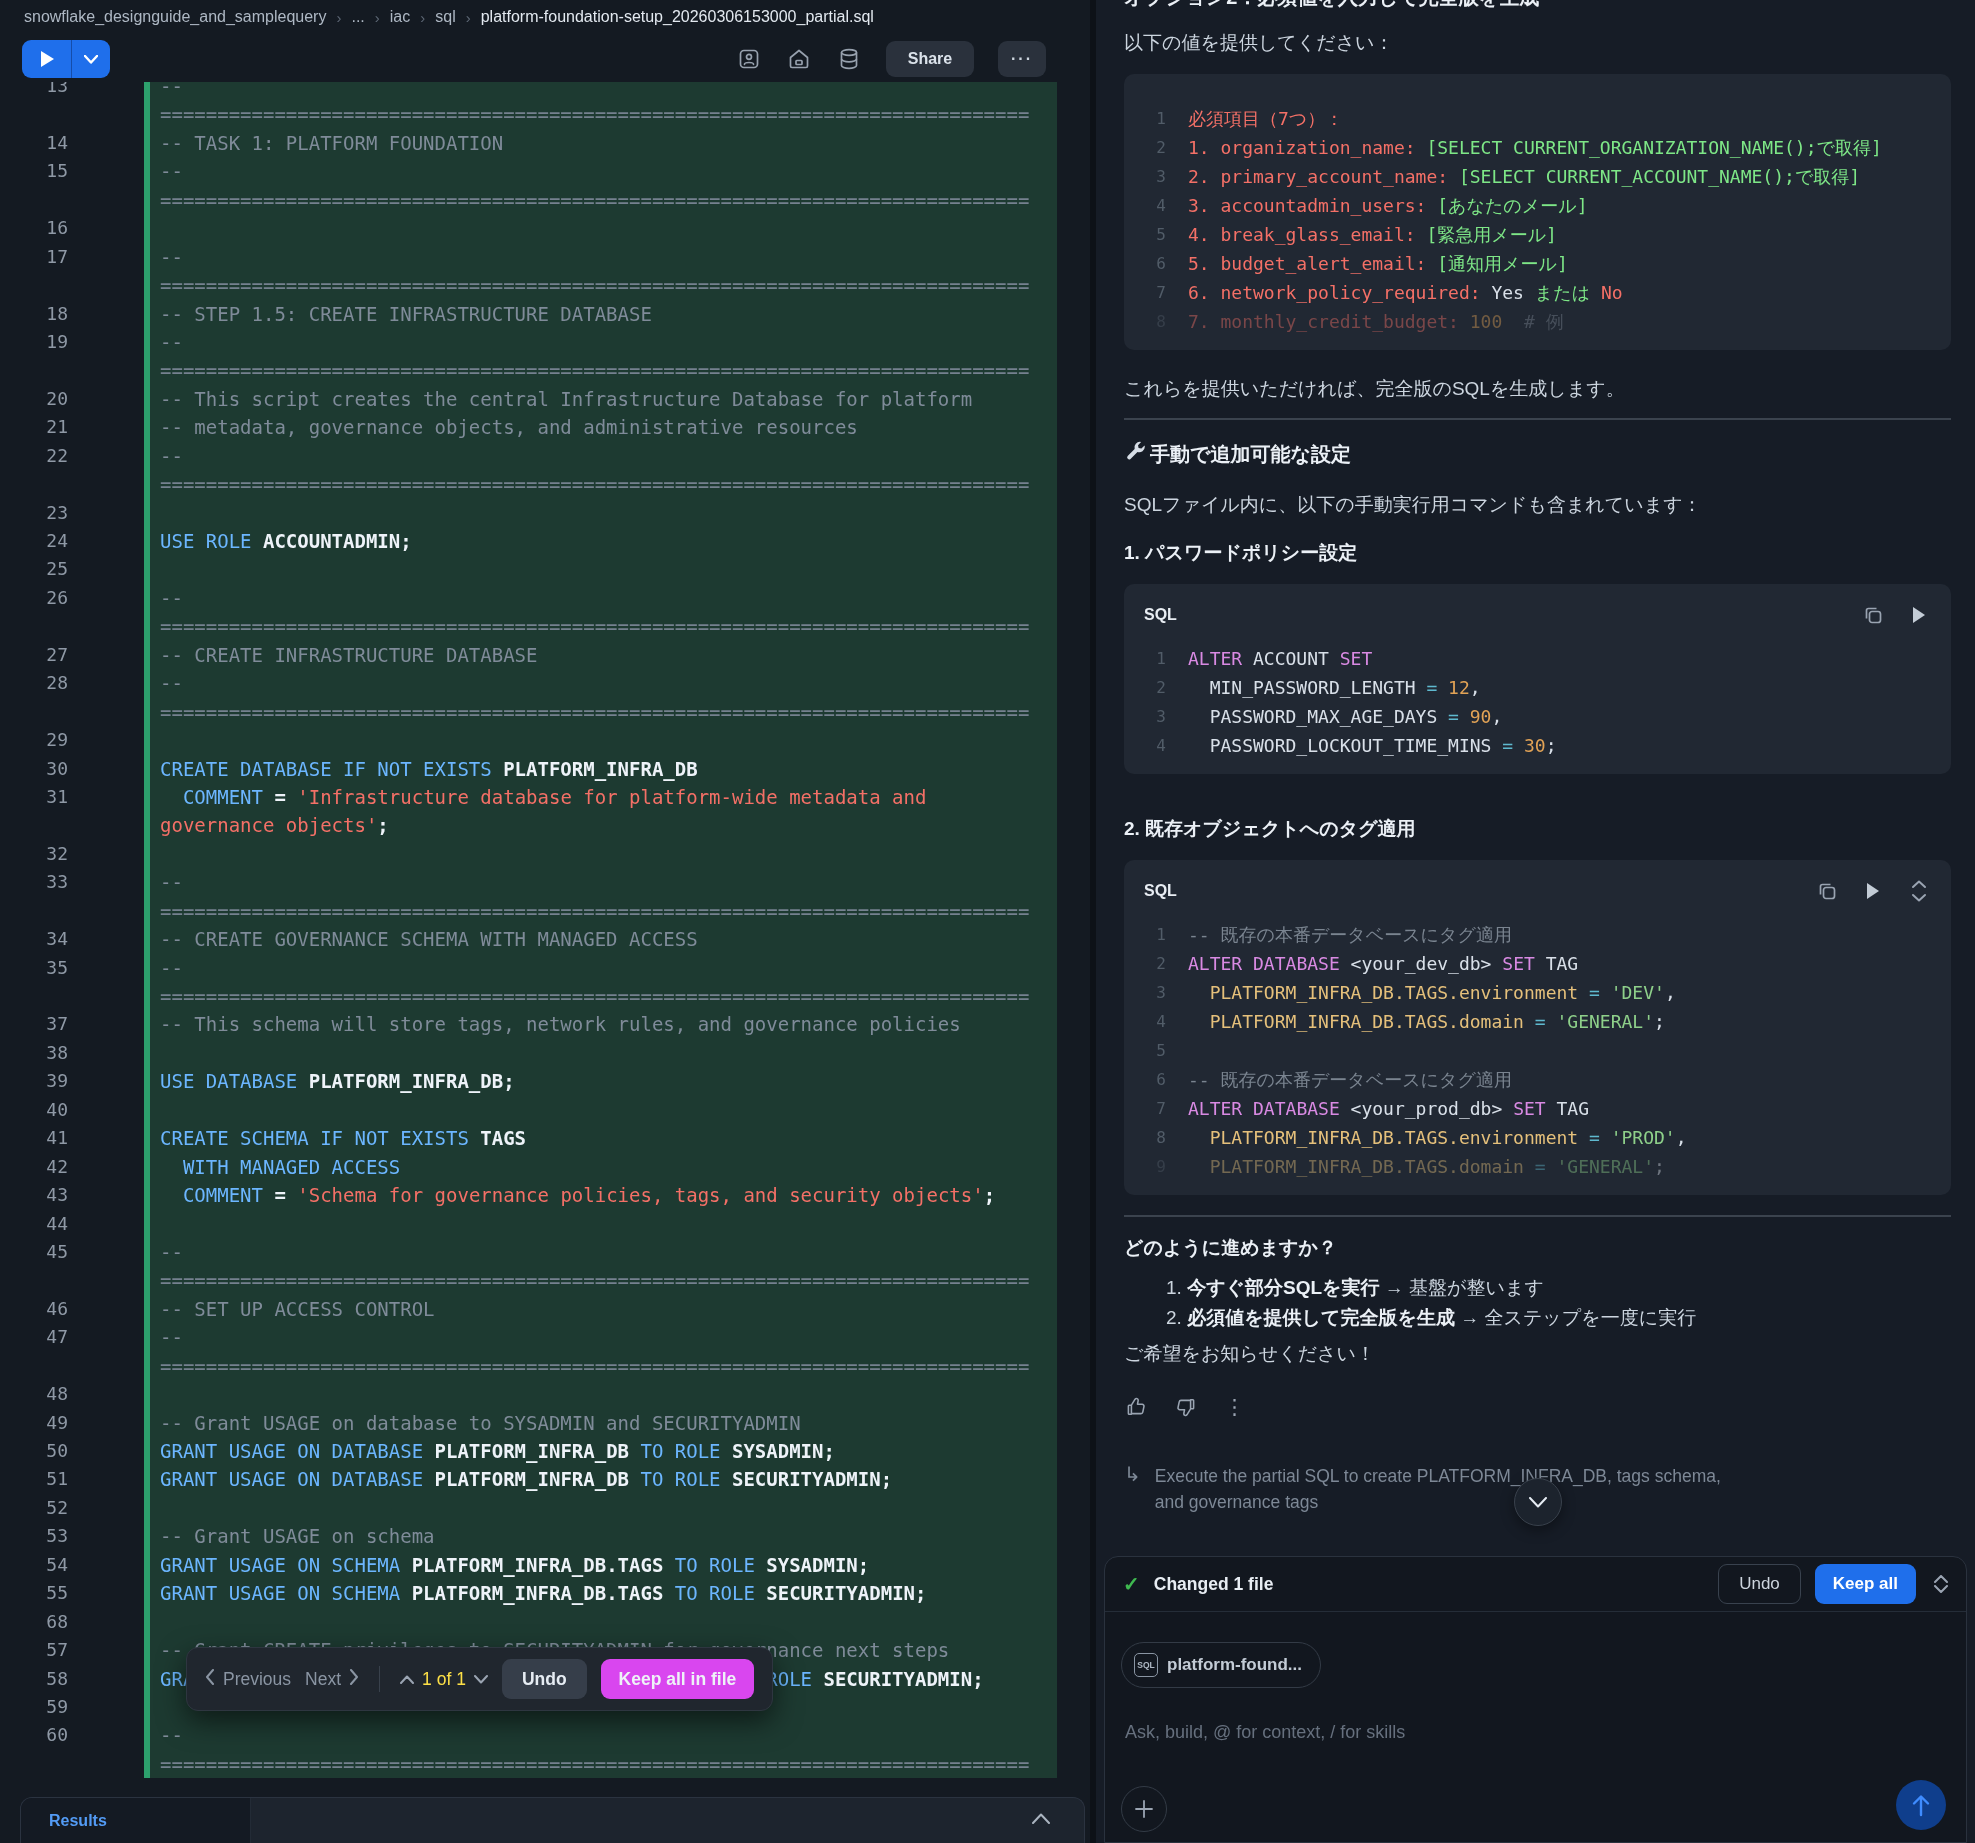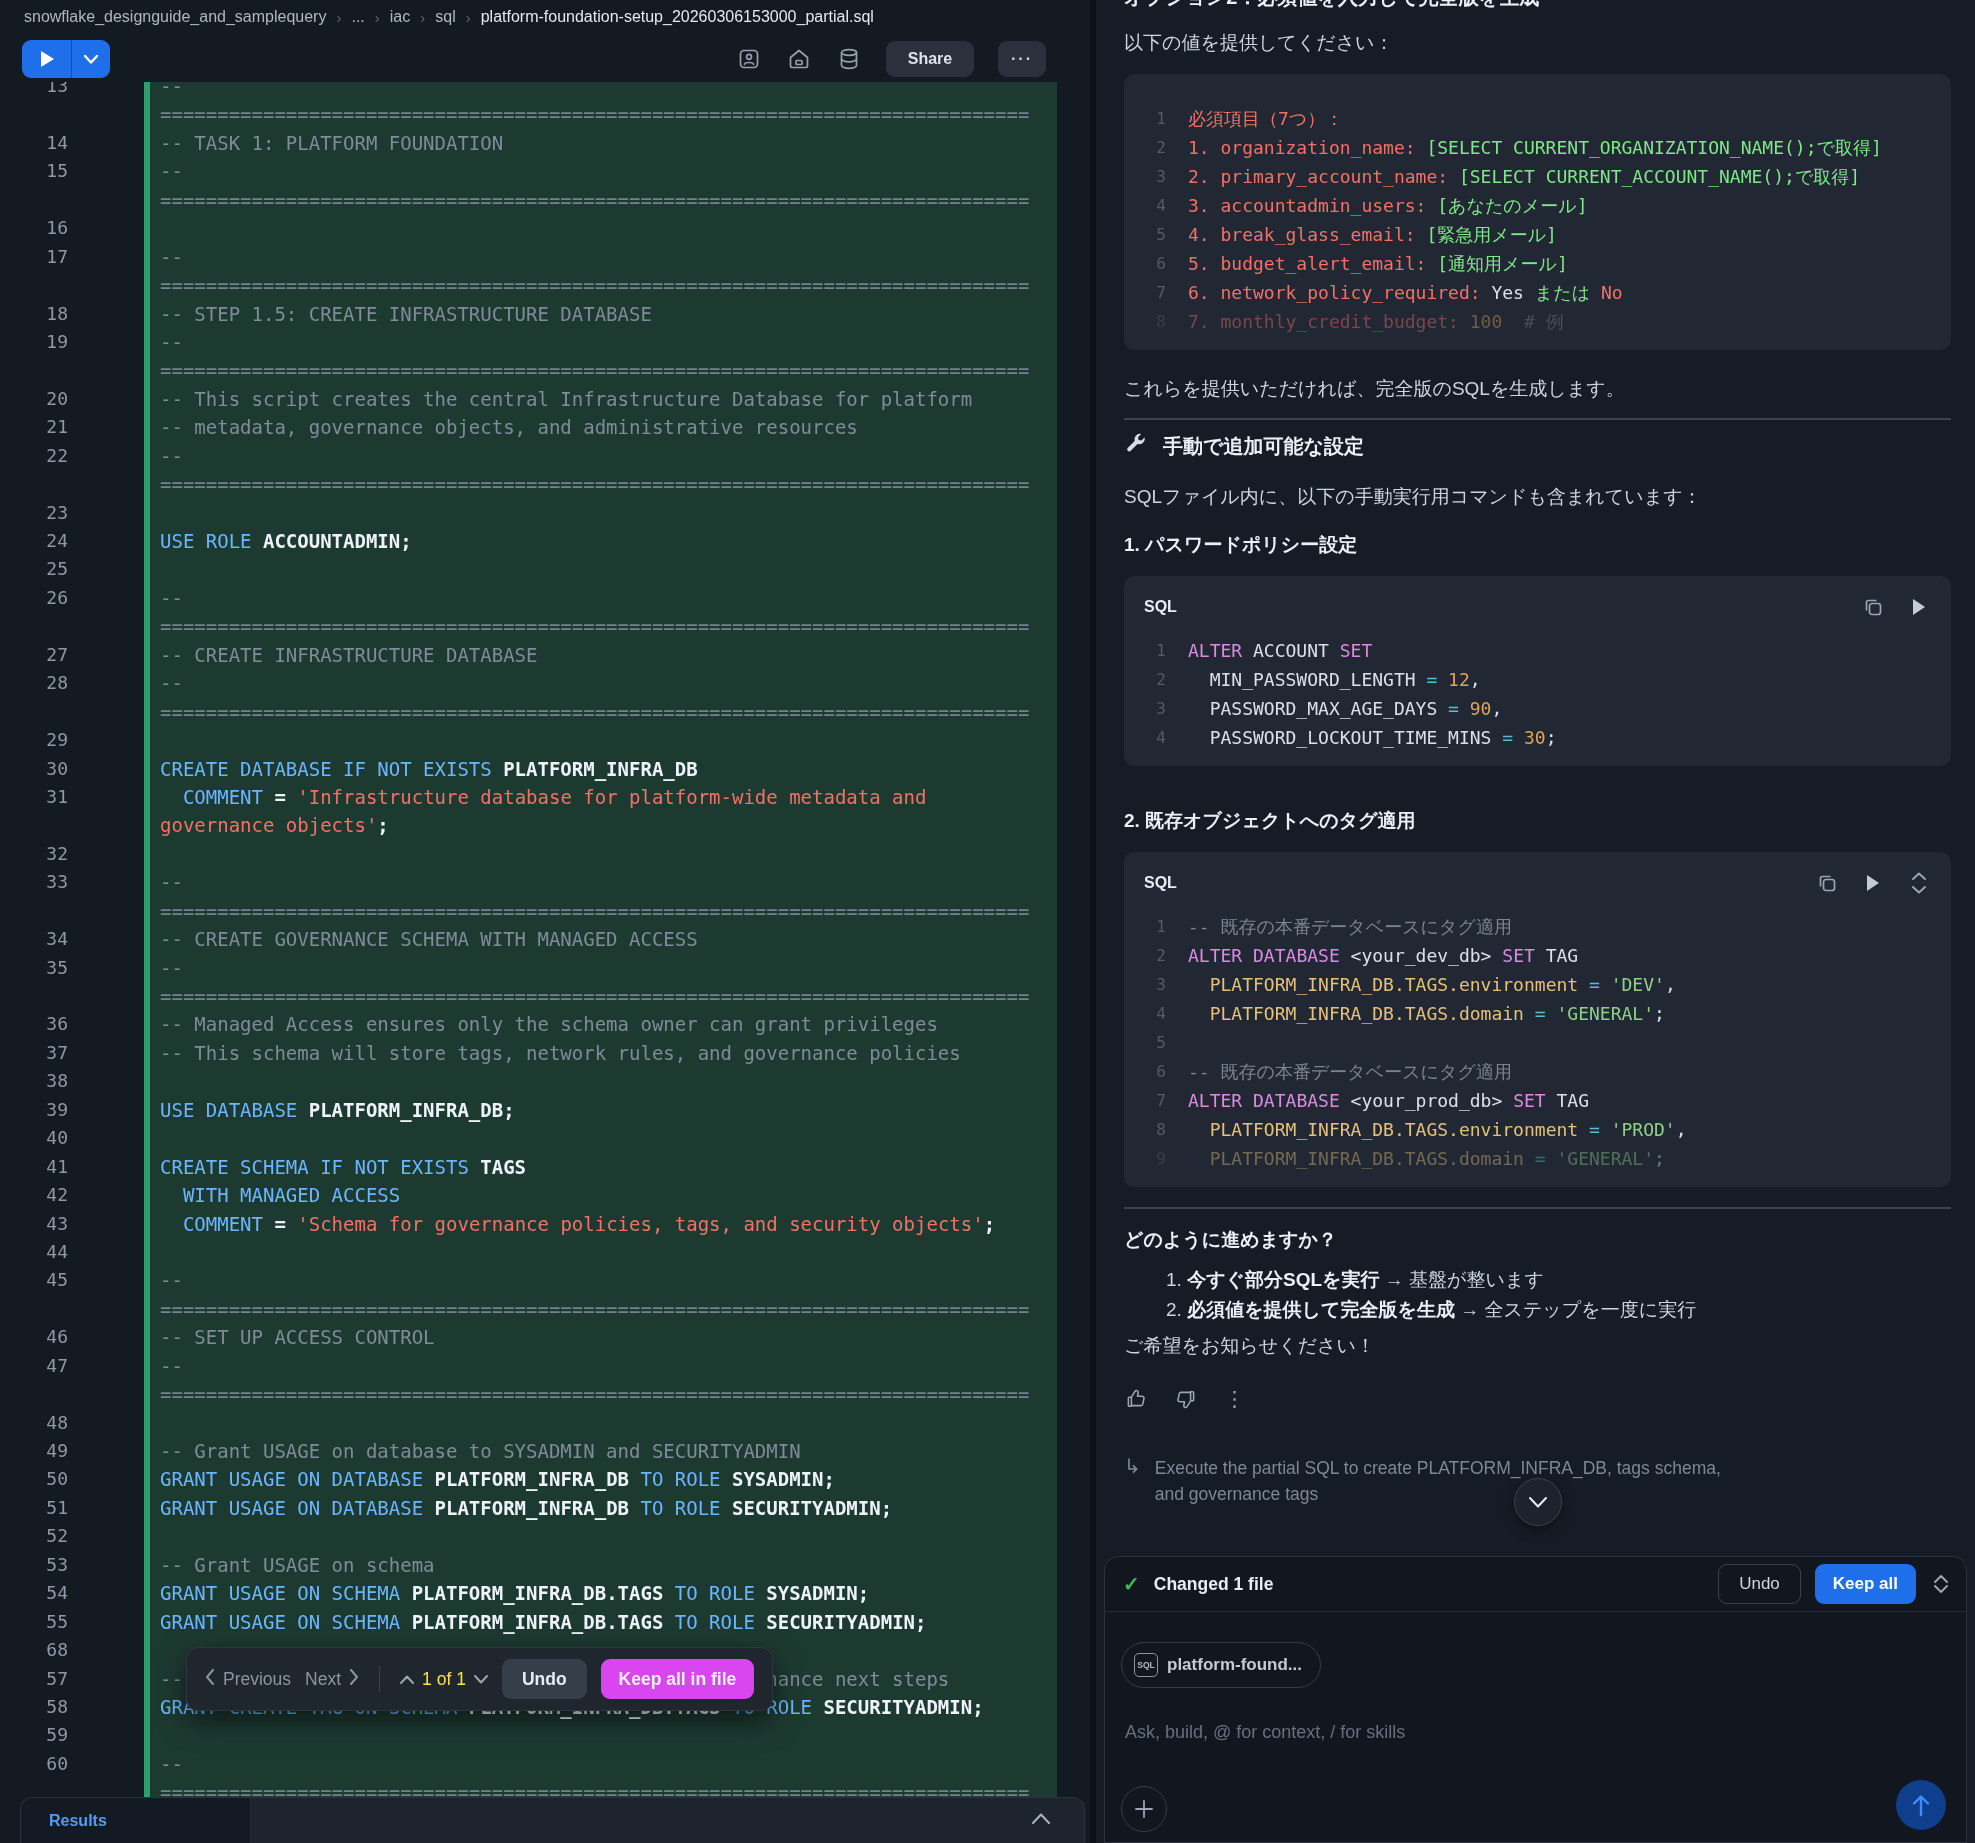--- a/index.html
+++ b/index.html
@@ -71,21 +71,21 @@
   .tk-num{color:#e2a356}
   .tk-at{color:#e5c07b}
   .tk-s2{color:#8ed08a}
   .tk-c2{color:#7a8490}
   .tk-yk{color:#f47067}
   .tk-yv{color:#7ee787}
   .tk-yn{color:#e2a356}
   .tk-yc{color:#7a8490}
   .p-after{margin-top:26px;}
   .hr{margin-top:16px;height:2px;background:#3b434e;border:none;}
-  .sec-head{margin-top:12px;display:flex;align-items:center;gap:17px;font-size:20px;}
+  .sec-head{margin-top:20px;display:flex;align-items:center;gap:4px;font-size:20px;}
   .p-desc{margin-top:24px;}
   .sub-head{margin-top:22px;font-size:19px;}
   .sub-head2{margin-top:42px;font-size:19px;}
   .hr2{margin-top:20px;}
   .q-head{margin-top:18px;font-size:19px;}
   .proceed-list{margin-top:12px;padding-left:42px;list-style:none;}
   .proceed-list li{line-height:30px;}
   .closing{margin-top:8px;}
   .fb-row{margin-top:28px;display:flex;align-items:center;gap:26px;color:#9aa4b2;}
   .fb-icon{width:24px;height:24px;cursor:pointer;display:flex;align-items:center;justify-content:center;}
@@ -144,21 +144,20 @@
         <div class="crow"><span class="ln">29</span><span class="lngap"></span><div class="cline"></div></div>
         <div class="crow"><span class="ln">30</span><span class="lngap"></span><div class="cline"><span class="tk-k">CREATE DATABASE IF NOT EXISTS </span><span class="tk-i">PLATFORM_INFRA_DB</span></div></div>
         <div class="crow"><span class="ln">31</span><span class="lngap"></span><div class="cline"><span class="tk-p">  </span><span class="tk-k">COMMENT</span><span class="tk-i"> = </span><span class="tk-t">'Infrastructure database for platform-wide metadata and</span></div></div>
         <div class="crow"><span class="ln"></span><span class="lngap"></span><div class="cline"><span class="tk-t">governance objects'</span><span class="tk-i">;</span></div></div>
         <div class="crow"><span class="ln">32</span><span class="lngap"></span><div class="cline"></div></div>
         <div class="crow"><span class="ln">33</span><span class="lngap"></span><div class="cline"><span class="tk-c">--</span></div></div>
         <div class="crow"><span class="ln"></span><span class="lngap"></span><div class="cline"><span class="tk-s">============================================================================</span></div></div>
         <div class="crow"><span class="ln">34</span><span class="lngap"></span><div class="cline"><span class="tk-c">-- CREATE GOVERNANCE SCHEMA WITH MANAGED ACCESS</span></div></div>
         <div class="crow"><span class="ln">35</span><span class="lngap"></span><div class="cline"><span class="tk-c">--</span></div></div>
         <div class="crow"><span class="ln"></span><span class="lngap"></span><div class="cline"><span class="tk-s">============================================================================</span></div></div>
-        <div class="crow"><span class="ln">36</span><span class="lngap"></span><div class="cline"><span class="tk-c">-- Managed Access ensures only the schema owner can grant privileges</span></div></div>
         <div class="crow"><span class="ln">37</span><span class="lngap"></span><div class="cline"><span class="tk-c">-- This schema will store tags, network rules, and governance policies</span></div></div>
         <div class="crow"><span class="ln">38</span><span class="lngap"></span><div class="cline"></div></div>
         <div class="crow"><span class="ln">39</span><span class="lngap"></span><div class="cline"><span class="tk-k">USE DATABASE </span><span class="tk-i">PLATFORM_INFRA_DB;</span></div></div>
         <div class="crow"><span class="ln">40</span><span class="lngap"></span><div class="cline"></div></div>
         <div class="crow"><span class="ln">41</span><span class="lngap"></span><div class="cline"><span class="tk-k">CREATE SCHEMA IF NOT EXISTS </span><span class="tk-i">TAGS</span></div></div>
         <div class="crow"><span class="ln">42</span><span class="lngap"></span><div class="cline"><span class="tk-p">  </span><span class="tk-k">WITH MANAGED ACCESS</span></div></div>
         <div class="crow"><span class="ln">43</span><span class="lngap"></span><div class="cline"><span class="tk-p">  </span><span class="tk-k">COMMENT</span><span class="tk-i"> = </span><span class="tk-t">'Schema for governance policies, tags, and security objects'</span><span class="tk-i">;</span></div></div>
         <div class="crow"><span class="ln">44</span><span class="lngap"></span><div class="cline"></div></div>
         <div class="crow"><span class="ln">45</span><span class="lngap"></span><div class="cline"><span class="tk-c">--</span></div></div>
         <div class="crow"><span class="ln"></span><span class="lngap"></span><div class="cline"><span class="tk-s">============================================================================</span></div></div>

